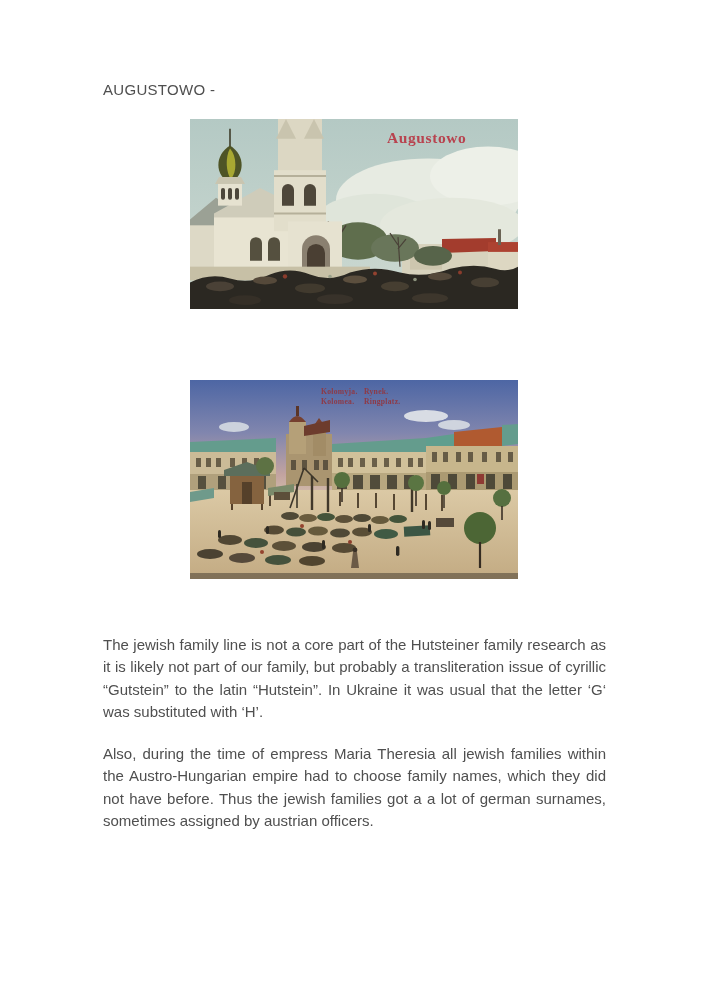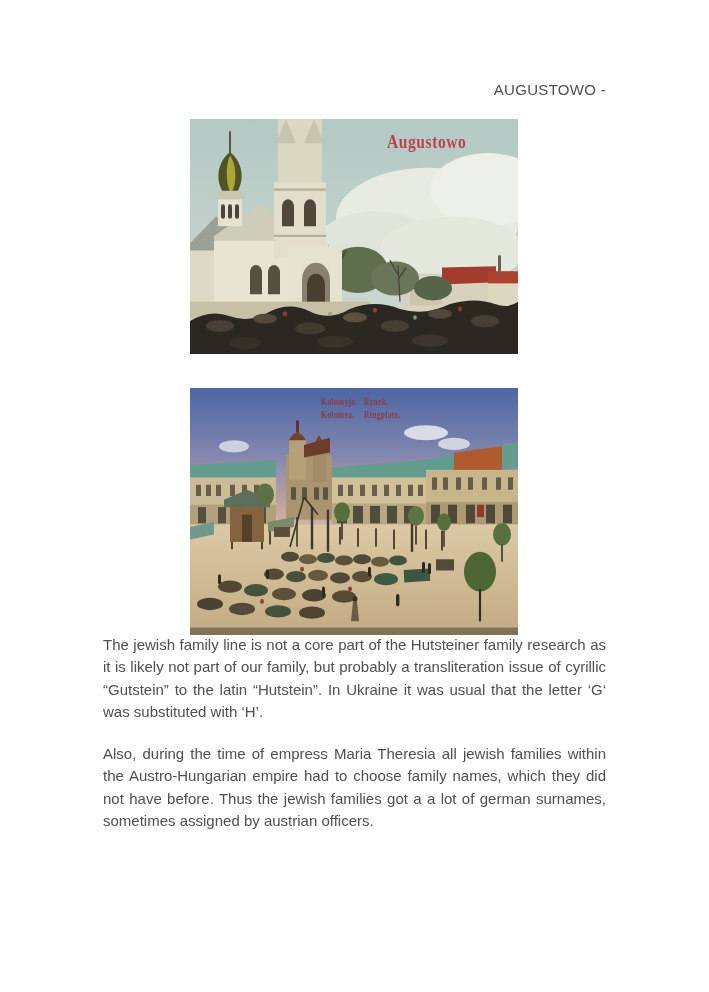--- a/index.html
+++ b/index.html
@@ -19,29 +19,29 @@
   .section-heading {
     position: absolute;
     left: 103px;
     width: 503px;
     font-size: 15px;
     line-height: 17px;
     font-weight: 400;
     letter-spacing: 0.3px;
     color: #4f4f4f;
   }
-  #heading-augustowo { top: 81px; text-align: right; }
+  #heading-augustowo { top: 81px; }
   #heading-kolomea  { top: 356px; }
   .postcard {
     position: absolute;
     left: 190px;
     display: block;
   }
-  #postcard-augustowo { top: 119px; width: 328px; height: 235px; text-align: right; }
-  #postcard-kolomea   { top: 388px; width: 328px; height: 247px; }
+  #postcard-augustowo { top: 119px; width: 328px; height: 190px; text-align: right; }
+  #postcard-kolomea   { top: 380px; width: 328px; height: 199px; }
   .postcard svg { display: block; width: 100%; height: 100%; }
   .body-paragraph {
     position: absolute;
     left: 103px;
     width: 503px;
     font-size: 15px;
     line-height: 22.4px;
     text-align: justify;
     color: #4f4f4f;
     margin: 0;

